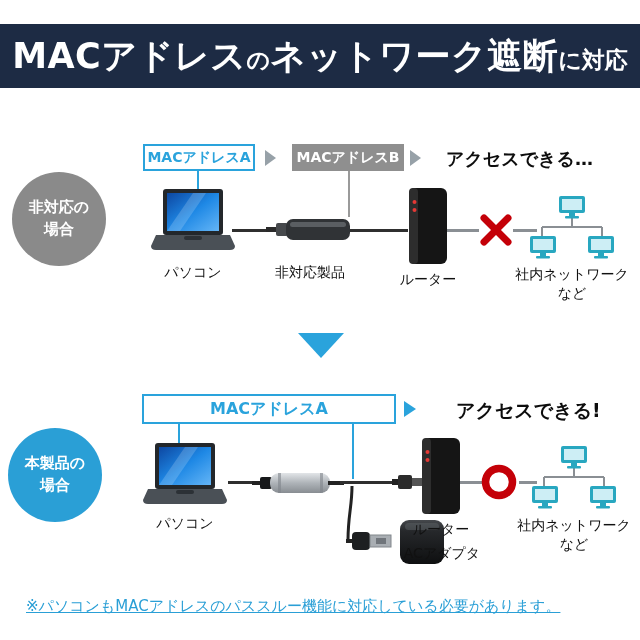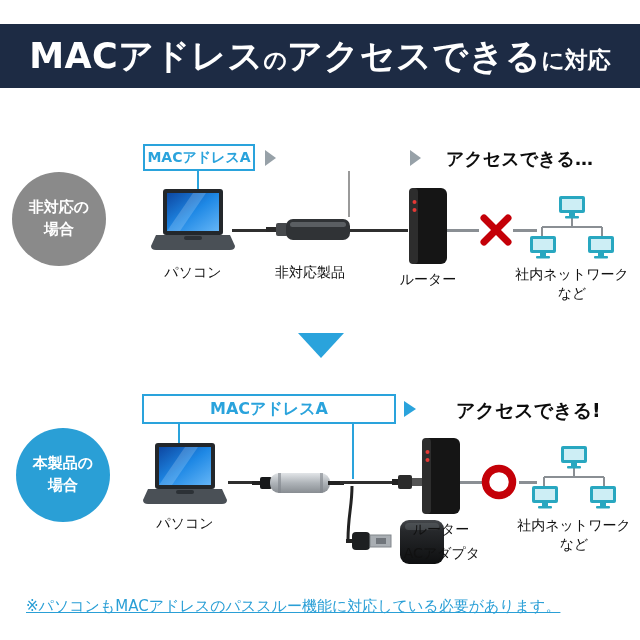--- a/index.html
+++ b/index.html
@@ -50,32 +50,33 @@
 </style>
 </head>
 <body>
 
 <div class="page">
 
   <header class="banner">
     <div class="banner-text">
       <span class="lg">MACアドレス</span>
       <span class="sm">の</span>
-      <span class="lg">アクセスできる</span>
+      <span class="lg">ネットワーク遮断</span>
       <span class="sm">に対応</span>
     </div>
   </header>
 
   <div class="badge badge-gray" style="left:12px; top:172px;">
     <span>非対応の</span>
     <span>場合</span>
   </div>
 
   <div class="label-box box-outline" style="left:143px; top:144px; width:112px; height:27px; font-size:14px;">MACアドレスA</div>
   <div class="tri tri-gray" style="left:265px; top:150px;"></div>
+  <div class="label-box box-gray" style="left:292px; top:144px; width:112px; height:27px; font-size:14px;">MACアドレスB</div>
   <div class="tri tri-gray" style="left:410px; top:150px;"></div>
   <div class="result r1" style="left:446px; top:147px;">アクセスできる…</div>
 
   <div class="vline vline-blue" style="left:197px; top:171px; height:18px;"></div>
   <div class="vline vline-gray" style="left:348px; top:171px; height:46px;"></div>
 
   <div class="abs" style="left:148px; top:188px;">
     <svg width="90" height="70" viewBox="0 0 90 70">
       <defs>
         <linearGradient id="scr1" x1="0" y1="0" x2="1" y2="1">
@@ -151,21 +152,21 @@
   <div class="dev-label" style="left:143px; top:263px; width:100px;">パソコン</div>
   <div class="dev-label" style="left:260px; top:263px; width:100px;">非対応製品</div>
   <div class="dev-label" style="left:378px; top:270px; width:100px;">ルーター</div>
   <div class="dev-label" style="left:512px; top:265px; width:120px;">
     <div>社内ネットワーク</div>
     <div>など</div>
   </div>
 
   <div class="down-arrow"></div>
 
-  <div class="badge badge-blue" style="left:16px; top:428px;">
+  <div class="badge badge-blue" style="left:8px; top:428px;">
     <span>本製品の</span>
     <span>場合</span>
   </div>
 
   <div class="label-box box-outline" style="left:142px; top:394px; width:254px; height:30px; font-size:16px;">MACアドレスA</div>
   <div class="tri tri-blue" style="left:404px; top:401px;"></div>
   <div class="result r2" style="left:456px; top:398px;">アクセスできる!</div>
 
   <div class="vline vline-blue" style="left:178px; top:424px; height:20px;"></div>
   <div class="vline vline-blue" style="left:352px; top:424px; height:55px;"></div>

